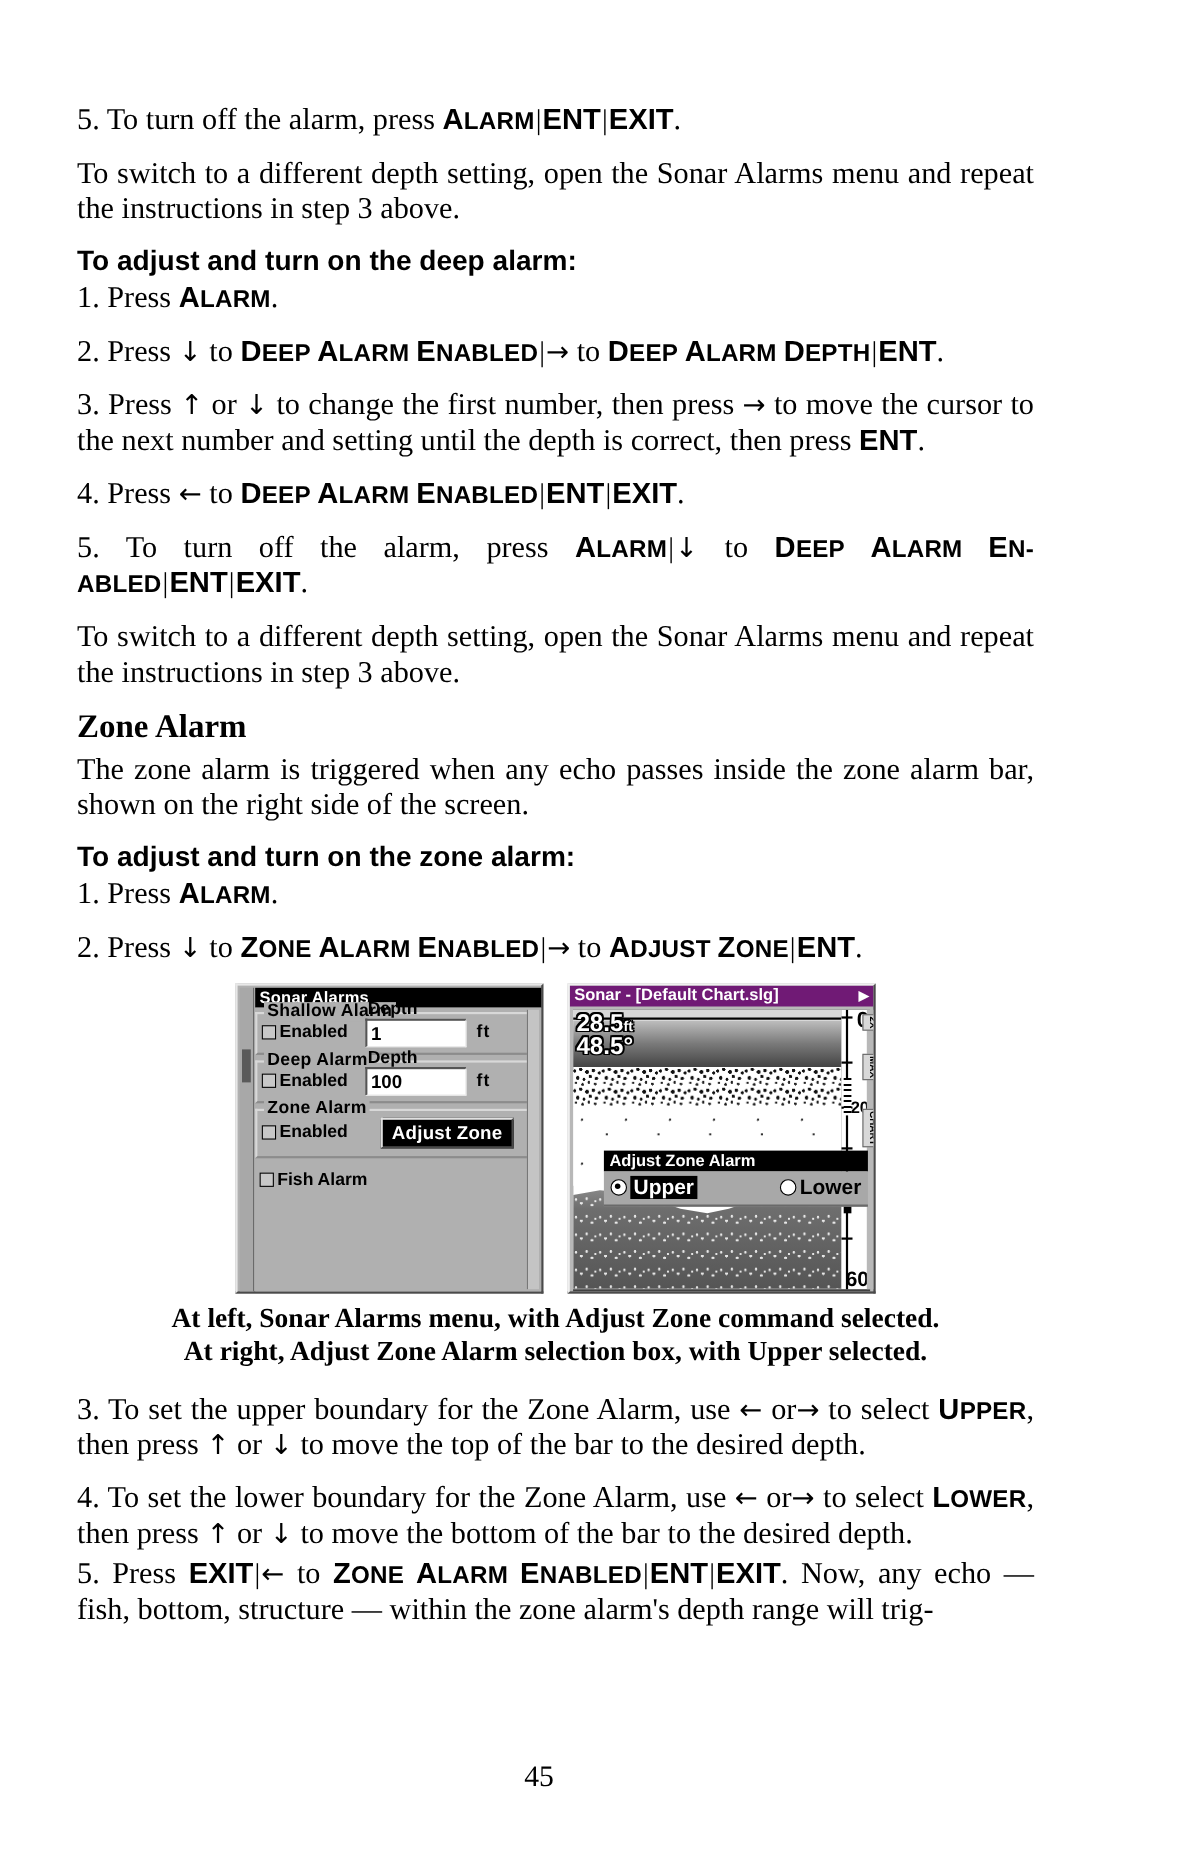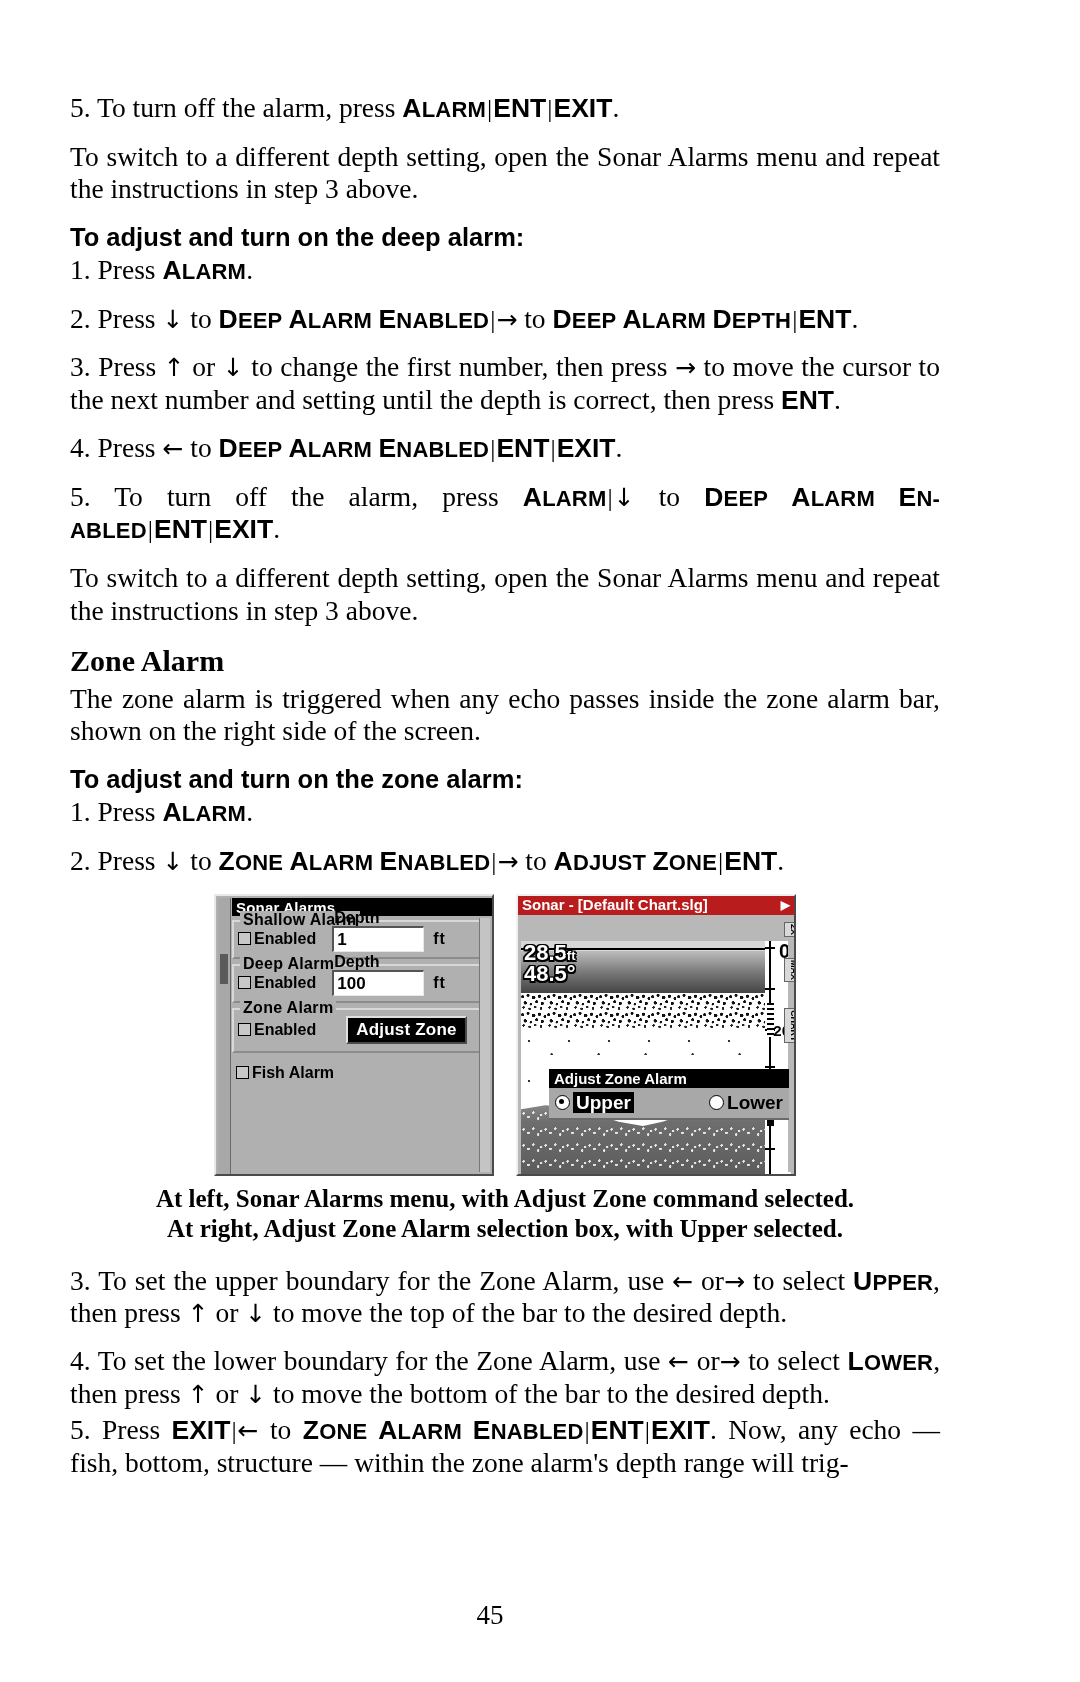--- a/index.html
+++ b/index.html
@@ -258,41 +258,40 @@
     border-top: 2px solid #f0f0f0;
     border-left: 2px solid #f0f0f0;
     border-right: 2px solid #4a4a4a;
     border-bottom: 2px solid #4a4a4a;
     box-sizing: border-box;
     position: relative;
     font-family: "Liberation Sans", sans-serif;
     overflow: hidden;
   }
   .fr-title {
-    background: #b91c1c;
+    background: #701a75;
     color: #ffffff;
     font-size: 15px;
     font-weight: bold;
     height: 19px;
     line-height: 18px;
     padding: 0 4px;
     box-sizing: border-box;
     display: flex;
     justify-content: space-between;
     align-items: center;
   }
   .fr-title .arrowmark { font-size: 12px; }
   .fr-screen {
     position: absolute;
     left: 3px; top: 22px;
     width: 270px;
     height: 256px;
-    background: #c4b5fd;
+    background: #404040;
     overflow: hidden;
-    margin-top: 23px;
   }
   .sonar-canvas {
     position: absolute;
     left: 0; top: 0;
     width: 244px; height: 254px;
     overflow: hidden;
     background: #ffffff;
   }
   
   .band-surface {

